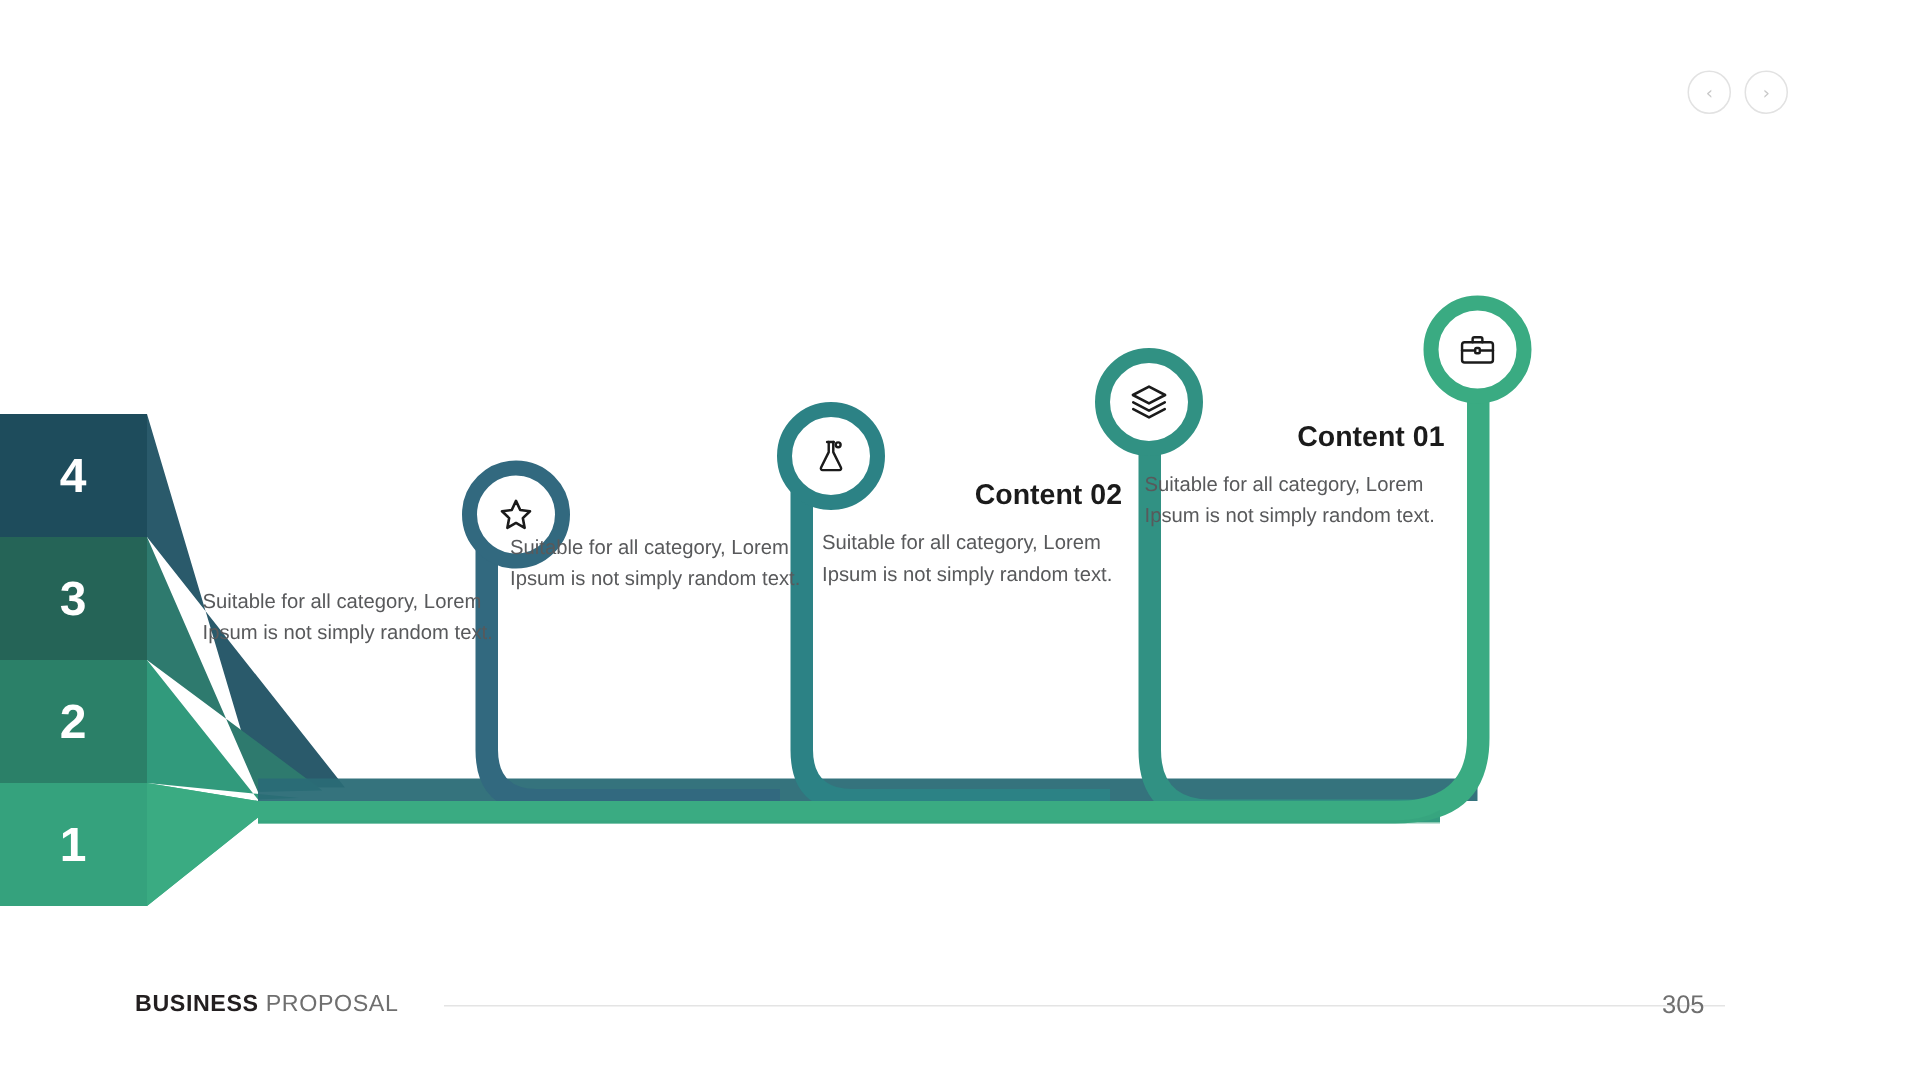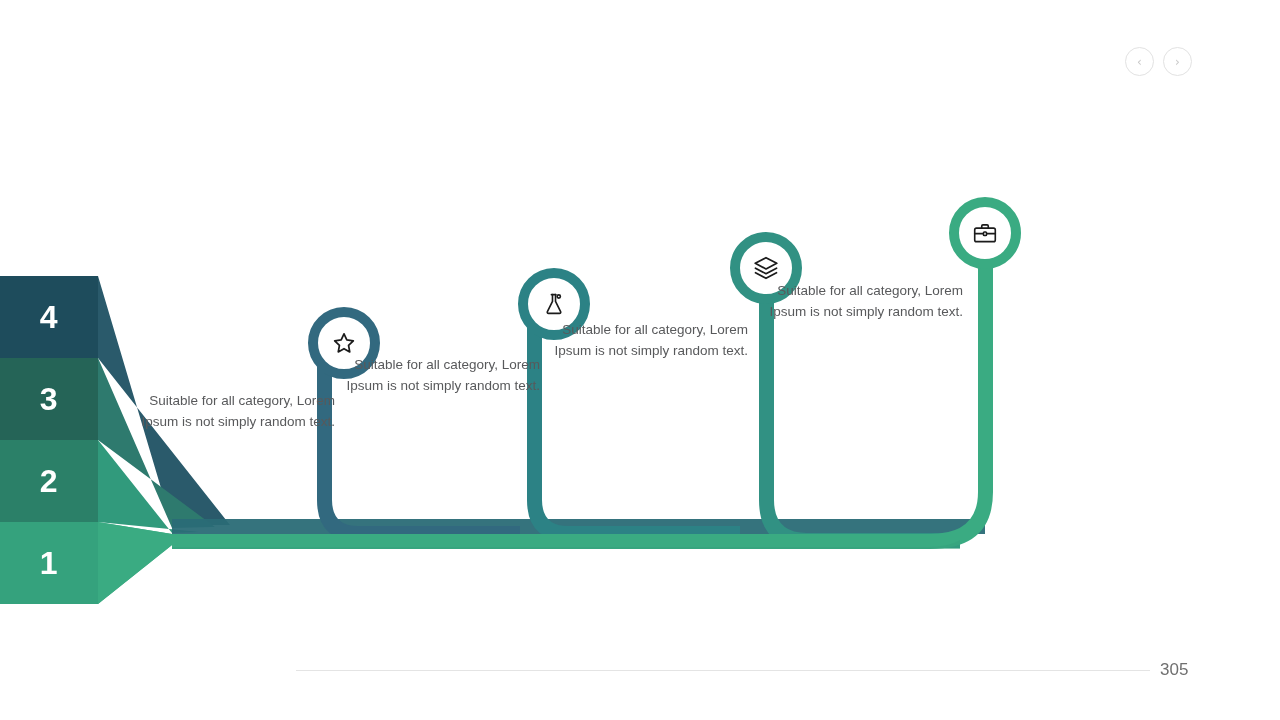--- a/index.html
+++ b/index.html
@@ -110,21 +110,21 @@
     line-height: 1.15;
     margin: 0 0 10px 0;
     white-space: nowrap;
     text-align: right;
   }
   .content-desc {
     font-size: 13.5px;
     color: #58595b;
     line-height: 1.55;
     margin: 0;
-    text-align: right;
+    text-align: left;
   }
 
   
   .footer {
     position: absolute;
     left: 0;
     top: 655px;
     width: 1280px;
     height: 34px;
   }
@@ -142,21 +142,21 @@
   .footer-rule {
     position: absolute;
     left: 296px;
     top: 15px;
     width: 854px;
     height: 1px;
     background: #e4e4e4;
   }
   .footer-page {
     position: absolute;
-    left: 1160px;
+    left: 1108px;
     top: 0;
     font-size: 17px;
     color: #6f6f6f;
     line-height: 30px;
   }
 </style>
 </head>
 <body>
 
 <div id="slide">
@@ -265,24 +265,26 @@
 
   <div class="node" style="left:308px; top:307px; width:72px; height:72px; border:10px solid #32697f;">
     <span>
       <svg width="26" height="26" viewBox="0 0 24 24" fill="none" stroke="#1b1b1b" stroke-width="1.6" stroke-linecap="round" stroke-linejoin="round">
         <path d="M12 3.6l2.6 5.6 6 .8-4.4 4.2 1.1 6-5.3-3-5.3 3 1.1-6L3.4 10l6-.8L12 3.6Z"></path>
       </svg>
     </span>
   </div>
 
   <div class="content-block" style="left:763px; top:281px;">
+    <p class="content-title">Content 01</p>
     <p class="content-desc">Suitable for all category, Lorem Ipsum is not simply random text.</p>
   </div>
 
   <div class="content-block" style="left:548px; top:320px;">
+    <p class="content-title">Content 02</p>
     <p class="content-desc">Suitable for all category, Lorem Ipsum is not simply random text.</p>
   </div>
 
   <div class="content-block" style="left:340px; top:355px;">
     <p class="content-desc">Suitable for all category, Lorem Ipsum is not simply random text.</p>
   </div>
 
   <div class="content-block" style="left:135px; top:391px;">
     <p class="content-desc">Suitable for all category, Lorem Ipsum is not simply random text.</p>
   </div>
@@ -290,17 +292,20 @@
   <div class="nav-arrows">
     <div class="nav-btn prev">
       <span class="chev">‹</span>
     </div>
     <div class="nav-btn next">
       <span class="chev">›</span>
     </div>
   </div>
 
   <div class="footer">
+    <div class="footer-title">
+      <span class="ft-strong">BUSINESS</span><span>&nbsp;</span><span class="ft-light">PROPOSAL</span>
+    </div>
     <div class="footer-rule"></div>
     <div class="footer-page">305</div>
   </div>
 
 </div>
 
 </body></html>

